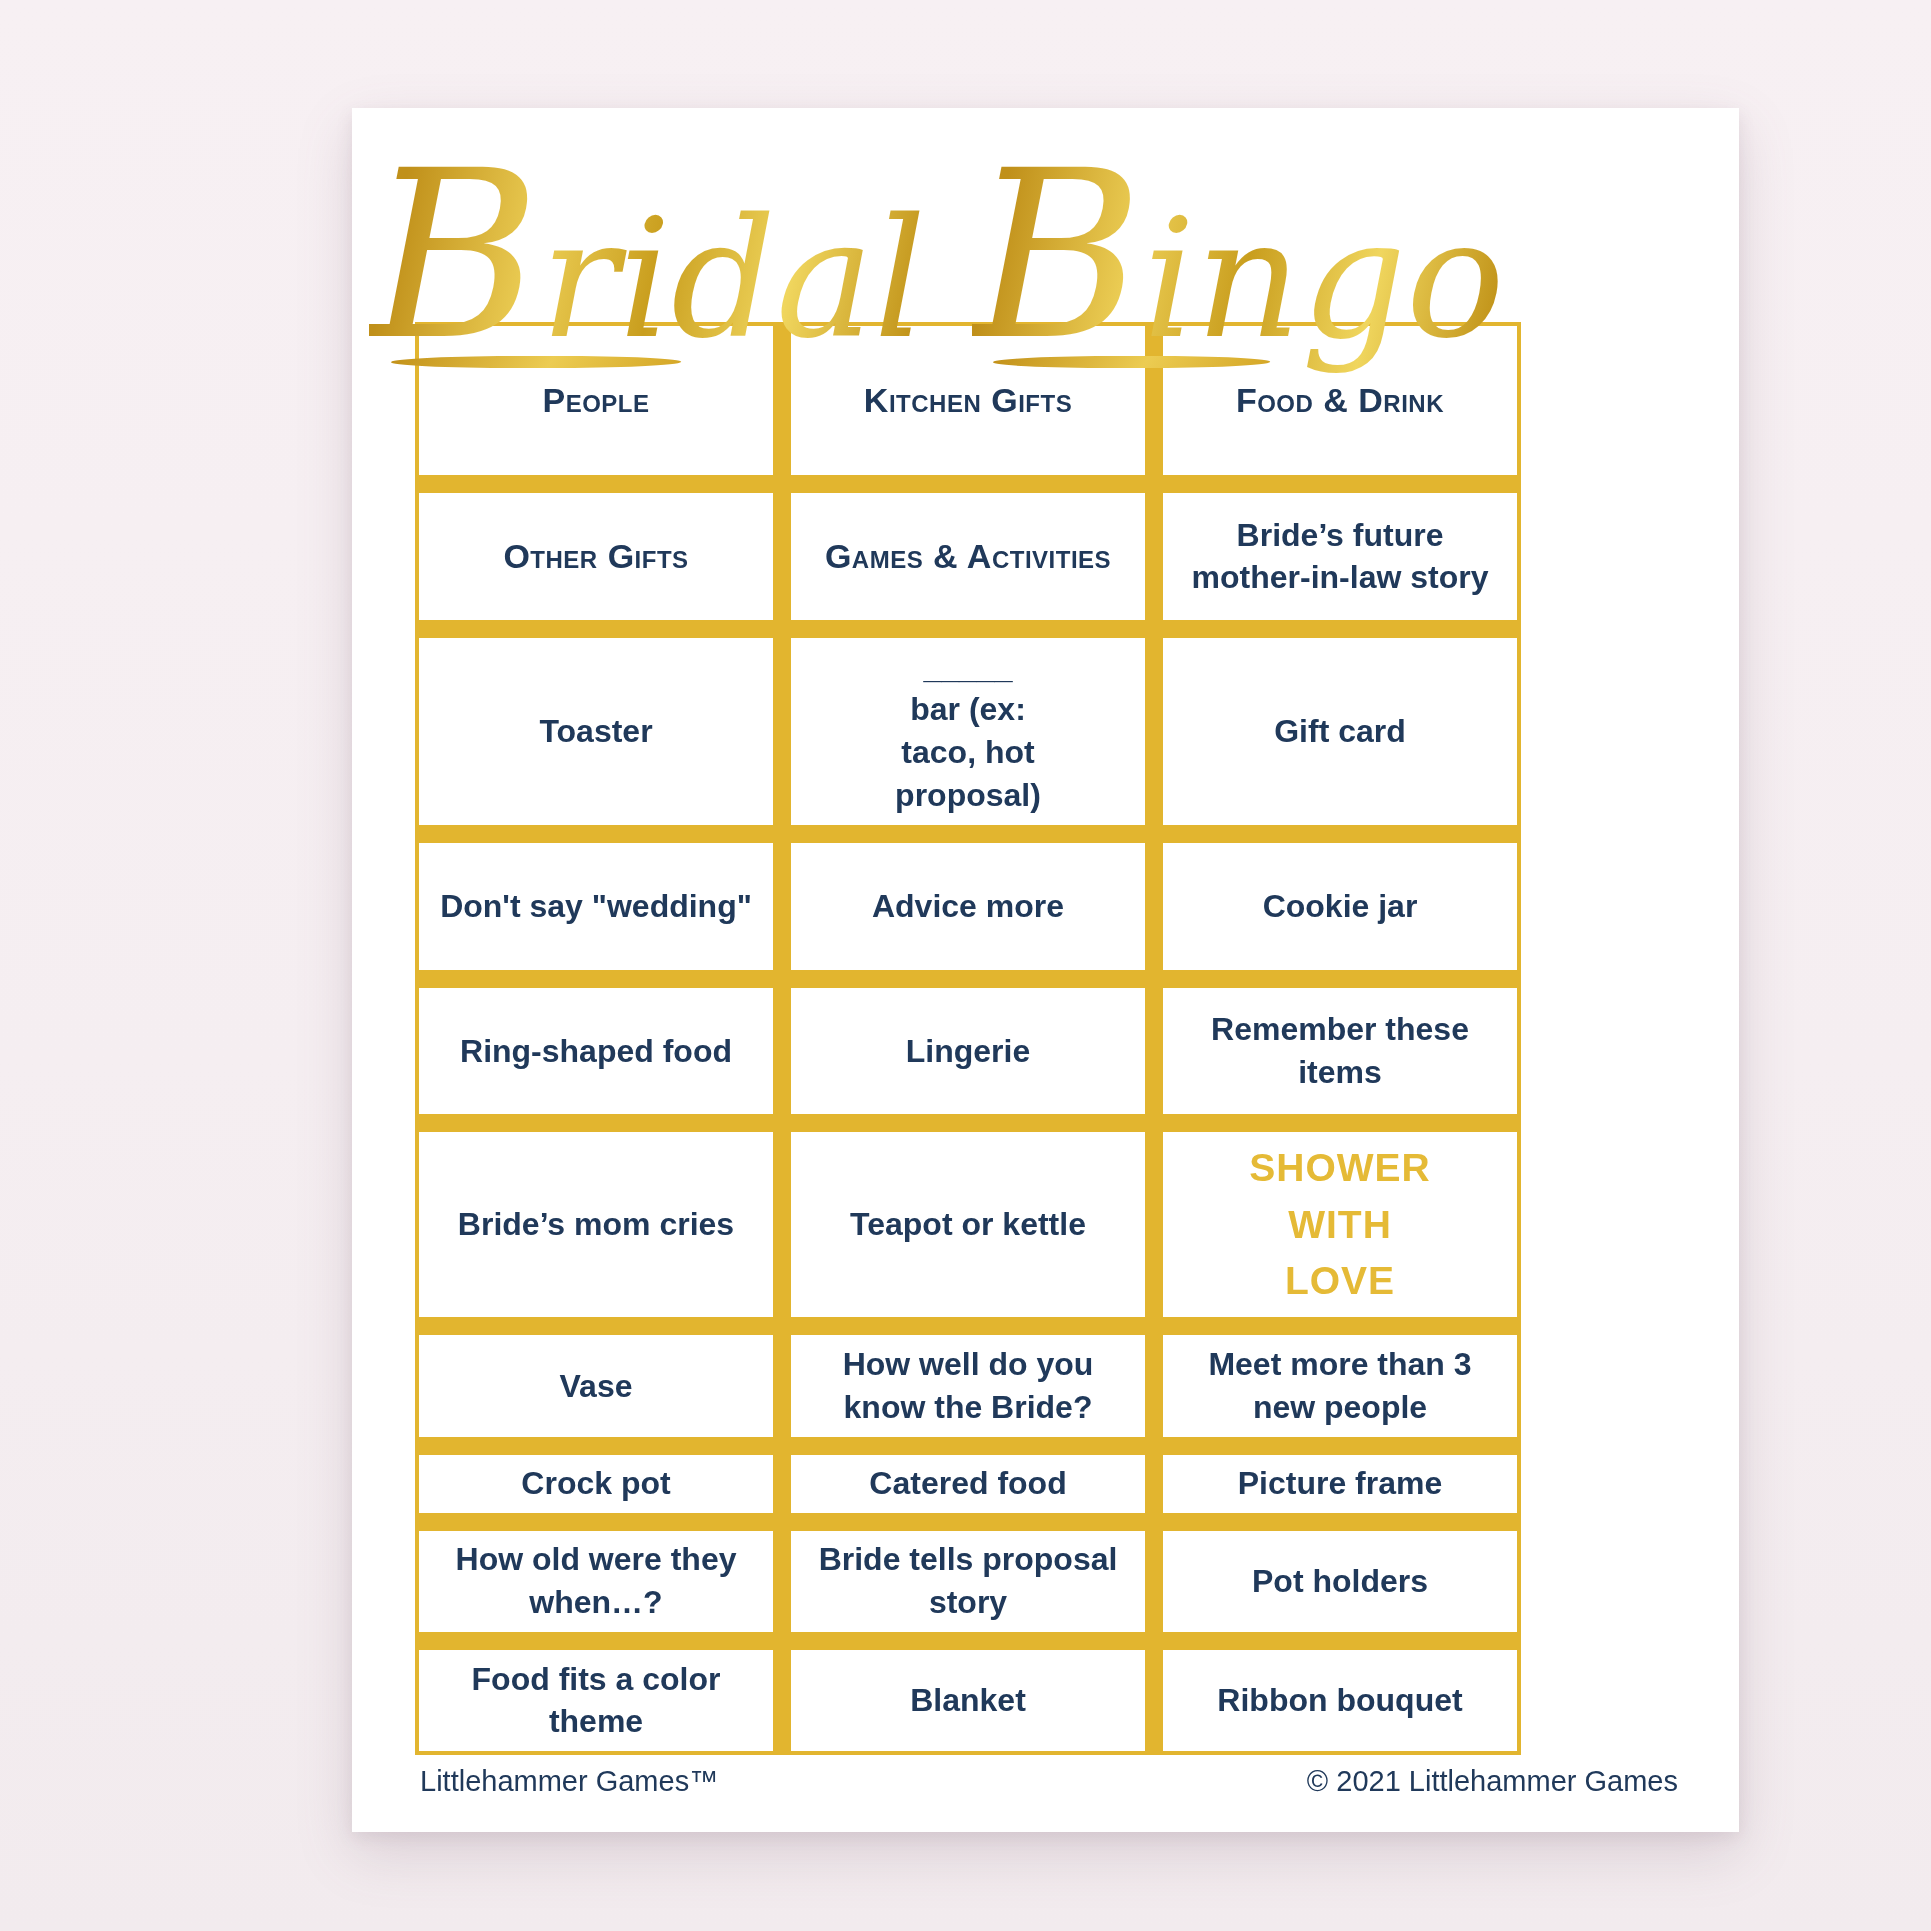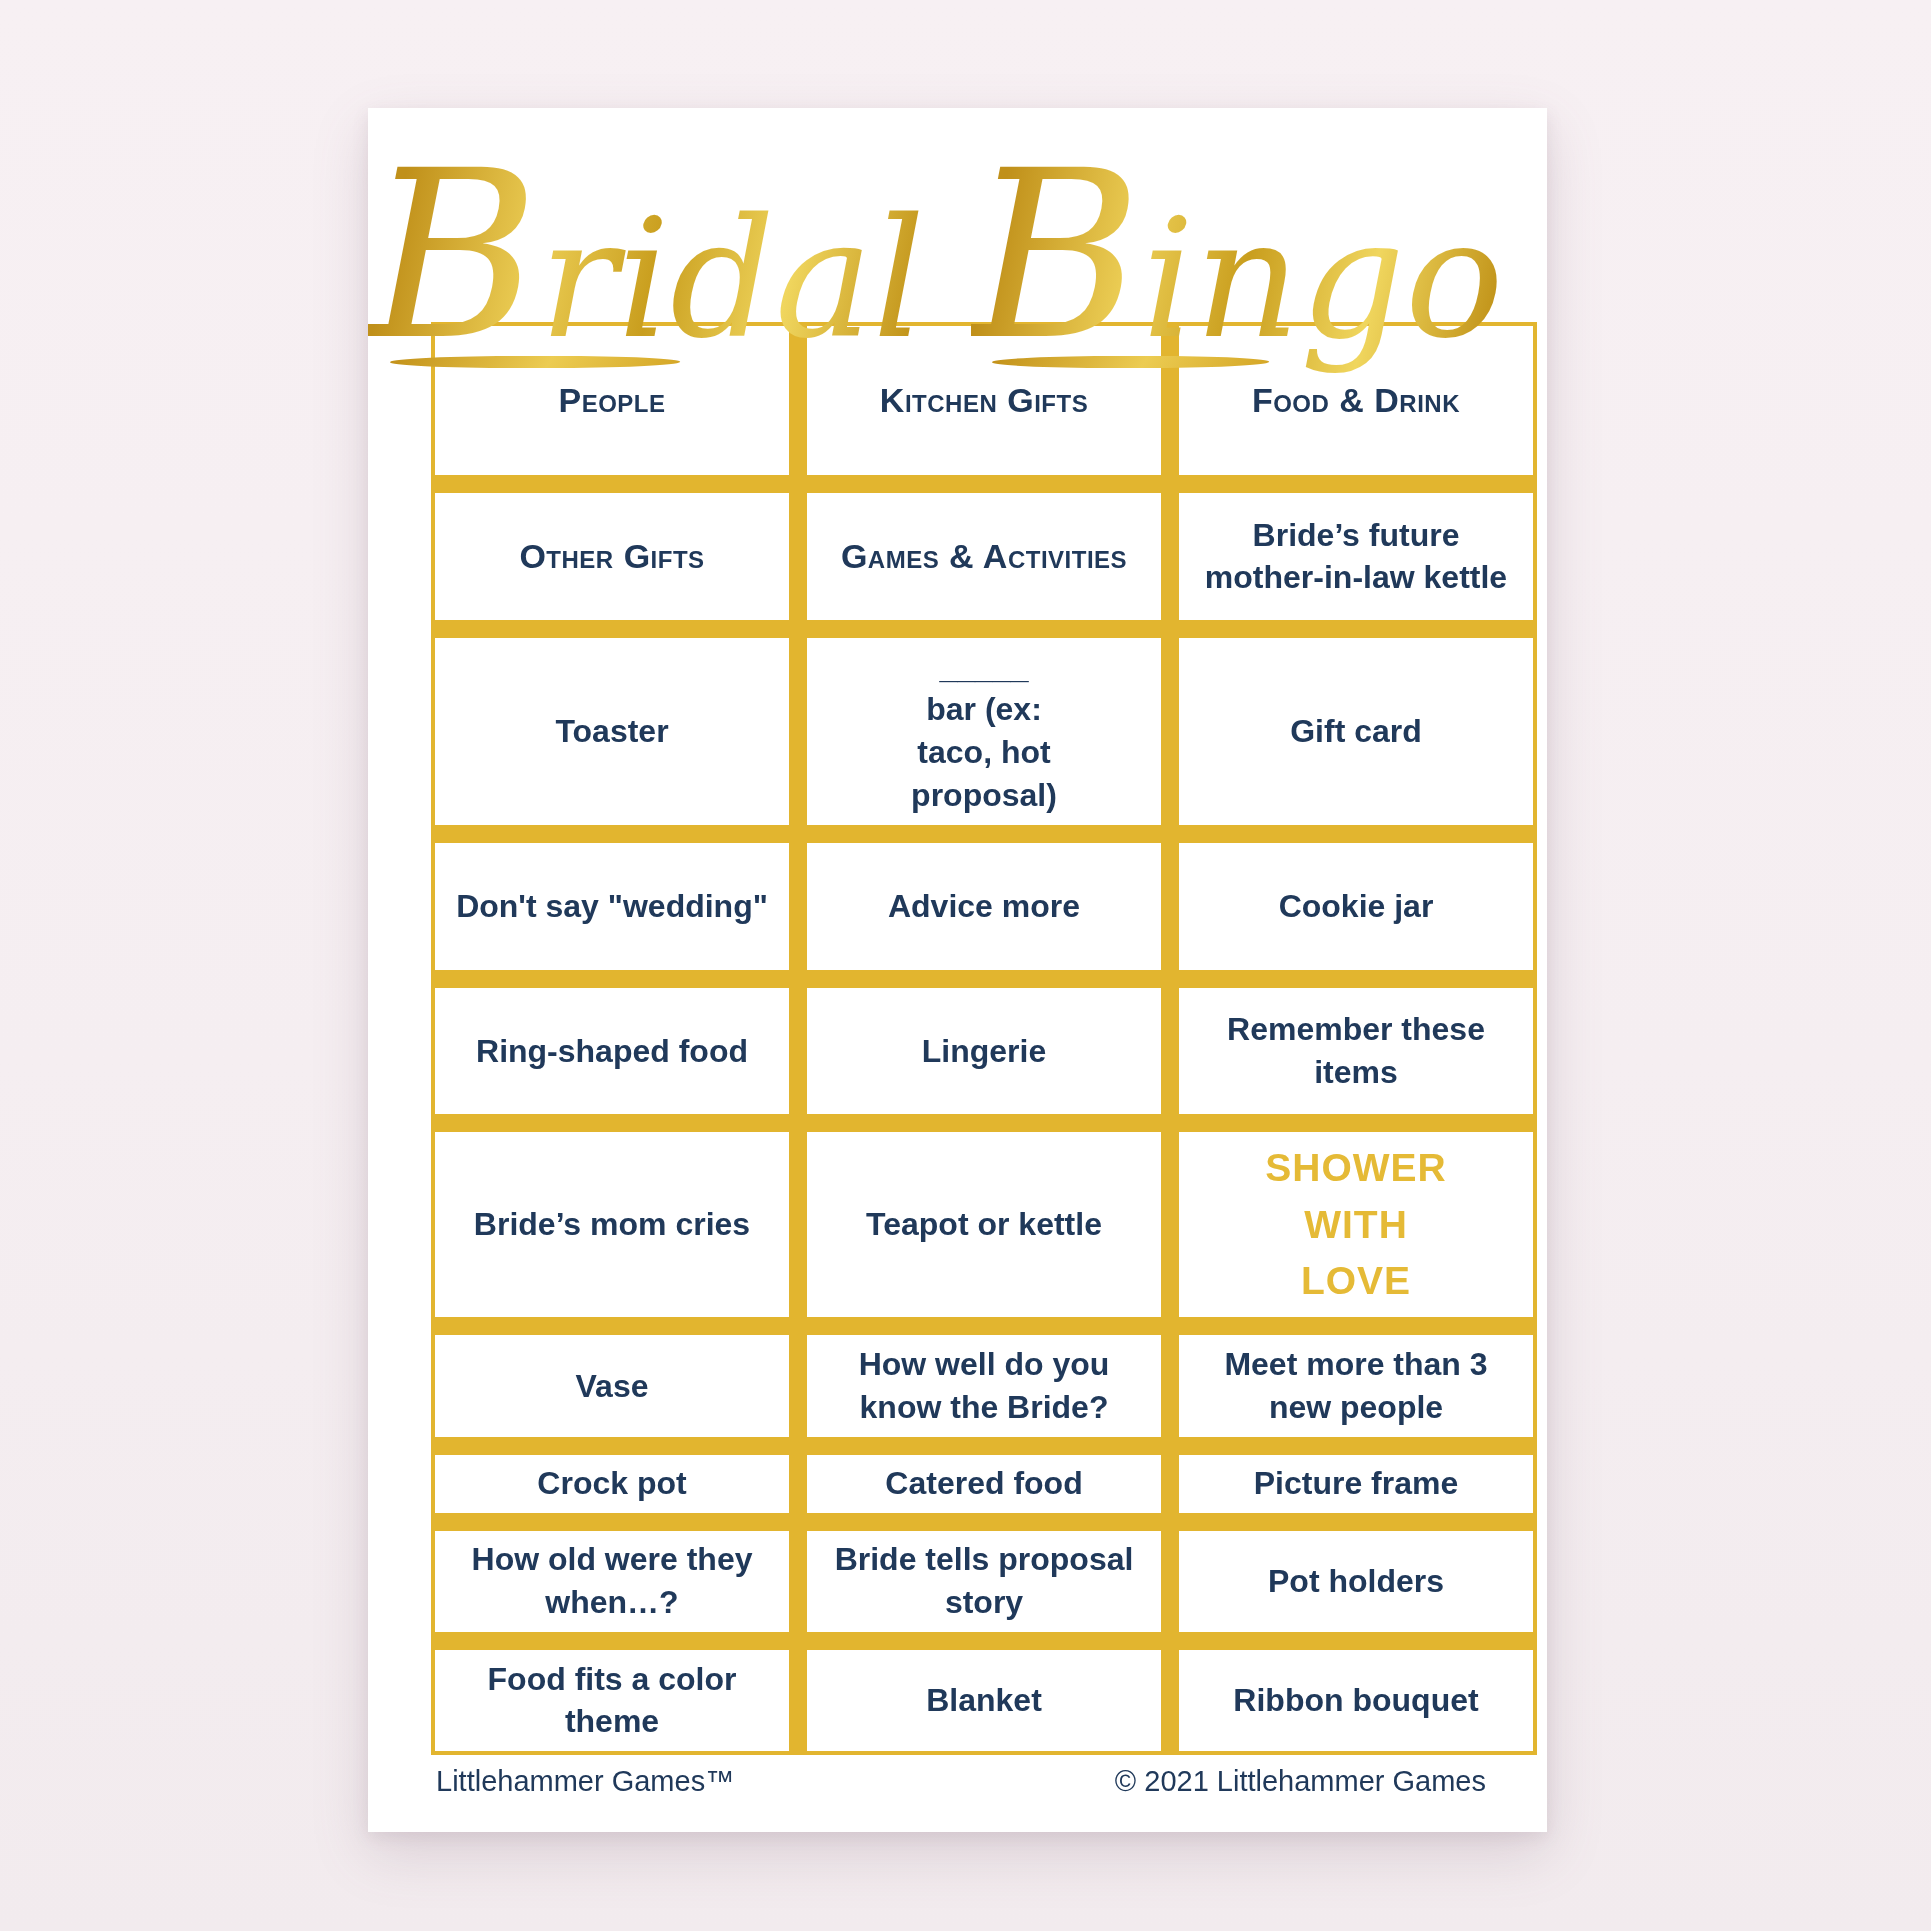--- a/index.html
+++ b/index.html
@@ -7,23 +7,23 @@
     position: relative;
     width: 1931px;
     height: 1931px;
     background: linear-gradient(180deg, #f7f0f3 0%, #f5eef1 55%, #f2ebee 100%);
     overflow: hidden;
     font-family: "Liberation Sans", sans-serif;
   }
 
   .card {
     position: absolute;
-    left: 368px;
+    left: 352px;
     top: 108px;
-    width: 1179px;
+    width: 1387px;
     height: 1724px;
     background: #ffffff;
     box-shadow: 0 21px 53px rgba(125, 95, 115, 0.20), 0 5.8px 15.4px rgba(125, 95, 115, 0.12);
   }
 
   
   .title {
     position: absolute;
     top: 13.5px;
     left: 0;
@@ -137,21 +137,21 @@
       <span class="title-word">Bingo</span>
     </div>
 
     <div class="grid">
       <div class="cell header-cell">People</div>
       <div class="cell header-cell">Kitchen Gifts</div>
       <div class="cell header-cell">Food &amp; Drink</div>
       <div class="cell header-cell">Other Gifts</div>
       <div class="cell header-cell">Games &amp; Activities</div>
 
-      <div class="cell">Bride’s future mother-in-law kettle</div>
+      <div class="cell">Bride’s future mother-in-law story</div>
       <div class="cell">Toaster</div>
       <div class="cell">_____
 bar (ex:
 taco, hot
 proposal)</div>
       <div class="cell">Gift card</div>
       <div class="cell">Don't say "wedding"</div>
 
       <div class="cell">Advice more</div>
       <div class="cell">Cookie jar</div>

